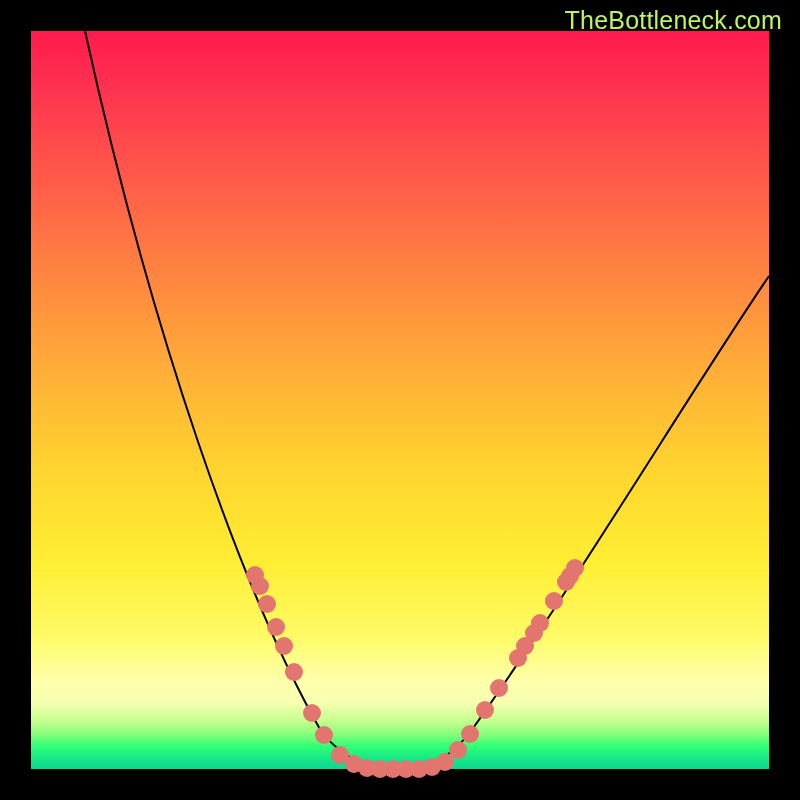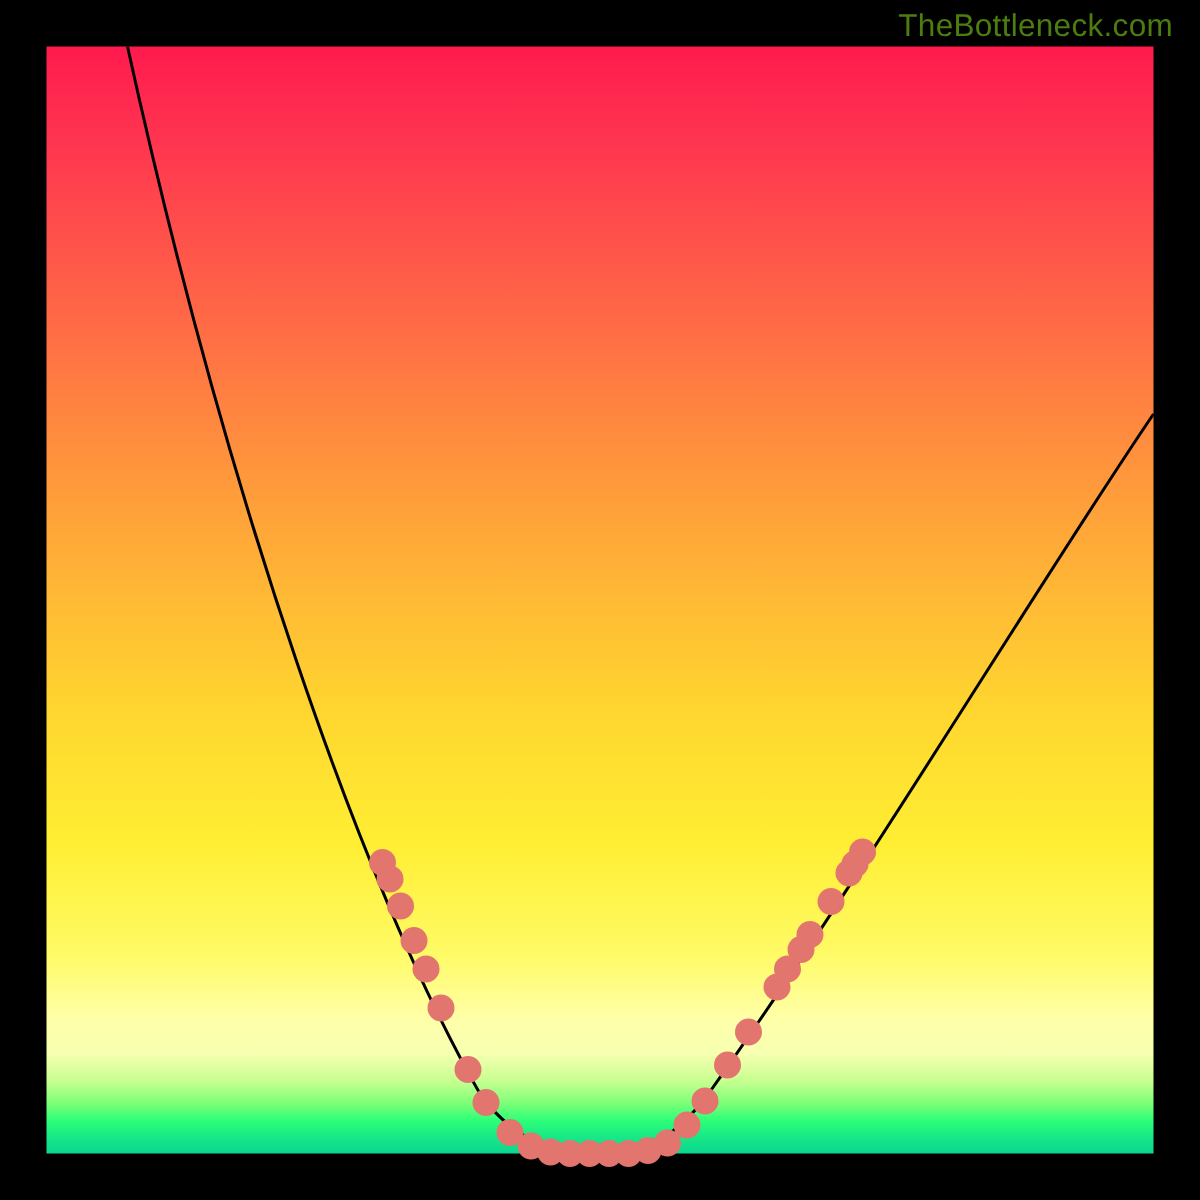--- a/index.html
+++ b/index.html
@@ -39,22 +39,22 @@
       #7bff78 95.5%,
       #2dff77 97%,
       #18e887 98.5%,
       #0cd68f 100%
     );
   }
   .watermark {
     position: absolute;
     top: 6px;
     right: 18px;
-    color: #4d7c0f;
-    font-size: 21px;
+    color: #bef264;
+    font-size: 25px;
     font-weight: 500;
     letter-spacing: 0.2px;
     user-select: none;
     pointer-events: none;
   }
   svg.curve {
     position: absolute;
     left: 31px;
     top: 31px;
     width: 738px;

